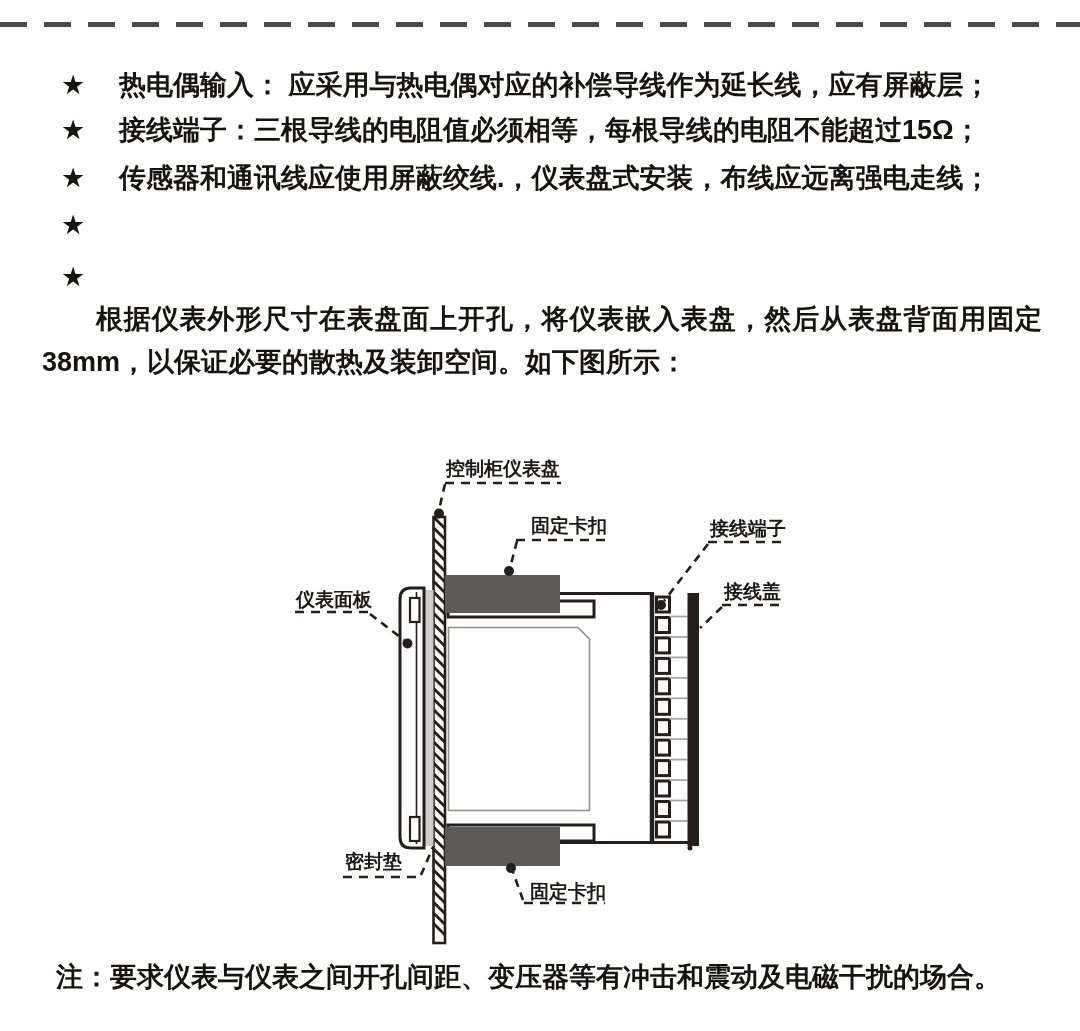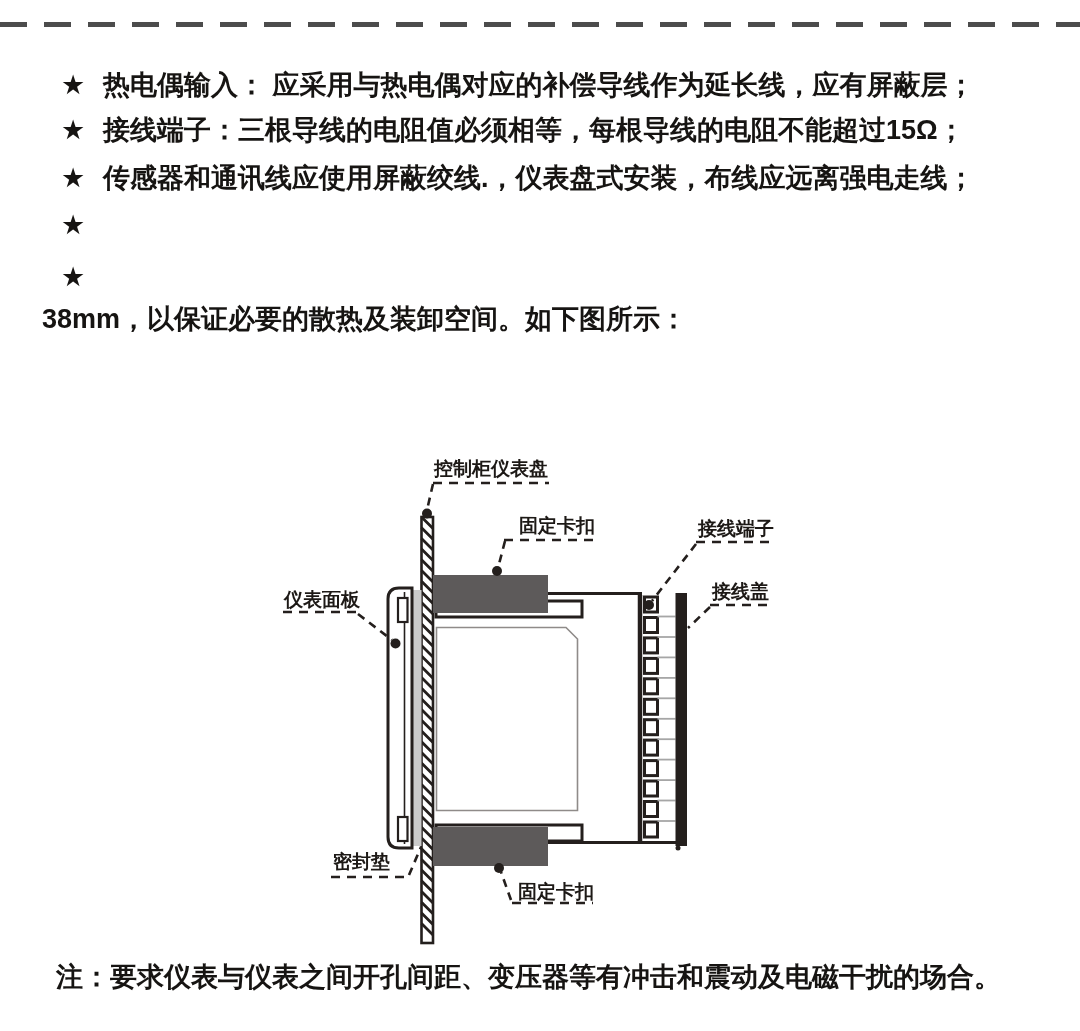--- a/index.html
+++ b/index.html
@@ -12,31 +12,31 @@
     color:#161412;
     overflow:hidden;
   }
   .top-dash{
     position:absolute;left:0;top:22px;width:1080px;height:5px;
     background:repeating-linear-gradient(90deg,#4c4c4c 0 27px,transparent 27px 44px);
   }
   .bullets{position:absolute;left:61px;top:72px;width:990px;}
   .bullet{display:flex;align-items:flex-start;font-size:27px;line-height:27px;}
   .bullet .star{width:27px;flex:0 0 27px;}
-  .bullet .btext{margin-left:15px;}
+  .bullet .btext{margin-left:31px;}
   .b1,.b2{margin-bottom:18px;}
   .b2{margin-bottom:21px;}
   .b3{margin-bottom:20px;}
   .b4{margin-bottom:25px;}
   .para{position:absolute;left:42px;top:298px;width:1000px;font-size:27px;line-height:43px;}
   .pline{white-space:nowrap;}
   .pline.just{white-space:normal;text-align:justify;text-align-last:justify;}
   .pline.first{text-indent:54px;}
   .note{position:absolute;left:56px;top:962px;width:990px;font-size:27px;line-height:30px;}
-  .diagram{position:absolute;left:0;top:430px;width:988px;height:530px;}
+  .diagram{position:absolute;left:12px;top:430px;width:988px;height:530px;}
   svg text{
     font-family:"Liberation Sans","DejaVu Sans",sans-serif;
     font-weight:700;font-size:19px;fill:#1d1916;
   }
 </style>
 </head>
 <body>
 
 <div class="page">
 
@@ -57,20 +57,21 @@
     </div>
     <div class="bullet b4">
       <span class="star">★</span>
     </div>
     <div class="bullet b5">
       <span class="star">★</span>
     </div>
   </div>
 
   <div class="para">
+    <div class="pline just first">根据仪表外形尺寸在表盘面上开孔，将仪表嵌入表盘，然后从表盘背面用固定</div>
     <div class="pline">38mm，以保证必要的散热及装卸空间。如下图所示：</div>
   </div>
 
   <div class="diagram">
     <svg width="1080" height="530" viewBox="0 430 1080 530">
 
       <rect x="421.5" y="517" width="11.5" height="426" fill="#ffffff" stroke="#241f1d" stroke-width="2.6"></rect>
       <path d="M421.5,517.0 l11.5,11.5 M421.5,527.7 l11.5,11.5 M421.5,538.4 l11.5,11.5 M421.5,549.1 l11.5,11.5 M421.5,559.8 l11.5,11.5 M421.5,570.5 l11.5,11.5 M421.5,581.2 l11.5,11.5 M421.5,591.9 l11.5,11.5 M421.5,602.6 l11.5,11.5 M421.5,613.3 l11.5,11.5 M421.5,624.0 l11.5,11.5 M421.5,634.7 l11.5,11.5 M421.5,645.4 l11.5,11.5 M421.5,656.1 l11.5,11.5 M421.5,666.8 l11.5,11.5 M421.5,677.5 l11.5,11.5 M421.5,688.2 l11.5,11.5 M421.5,698.9 l11.5,11.5 M421.5,709.6 l11.5,11.5 M421.5,720.3 l11.5,11.5 M421.5,731.0 l11.5,11.5 M421.5,741.7 l11.5,11.5 M421.5,752.4 l11.5,11.5 M421.5,763.1 l11.5,11.5 M421.5,773.8 l11.5,11.5 M421.5,784.5 l11.5,11.5 M421.5,795.2 l11.5,11.5 M421.5,805.9 l11.5,11.5 M421.5,816.6 l11.5,11.5 M421.5,827.3 l11.5,11.5 M421.5,838.0 l11.5,11.5 M421.5,848.7 l11.5,11.5 M421.5,859.4 l11.5,11.5 M421.5,870.1 l11.5,11.5 M421.5,880.8 l11.5,11.5 M421.5,891.5 l11.5,11.5 M421.5,902.2 l11.5,11.5 M421.5,912.9 l11.5,11.5 M421.5,923.6 l11.5,11.5 " fill="none" stroke="#241f1d" stroke-width="2.8"></path>
 
       <rect x="412" y="590" width="9.5" height="256" fill="#cbcbcb"></rect>

